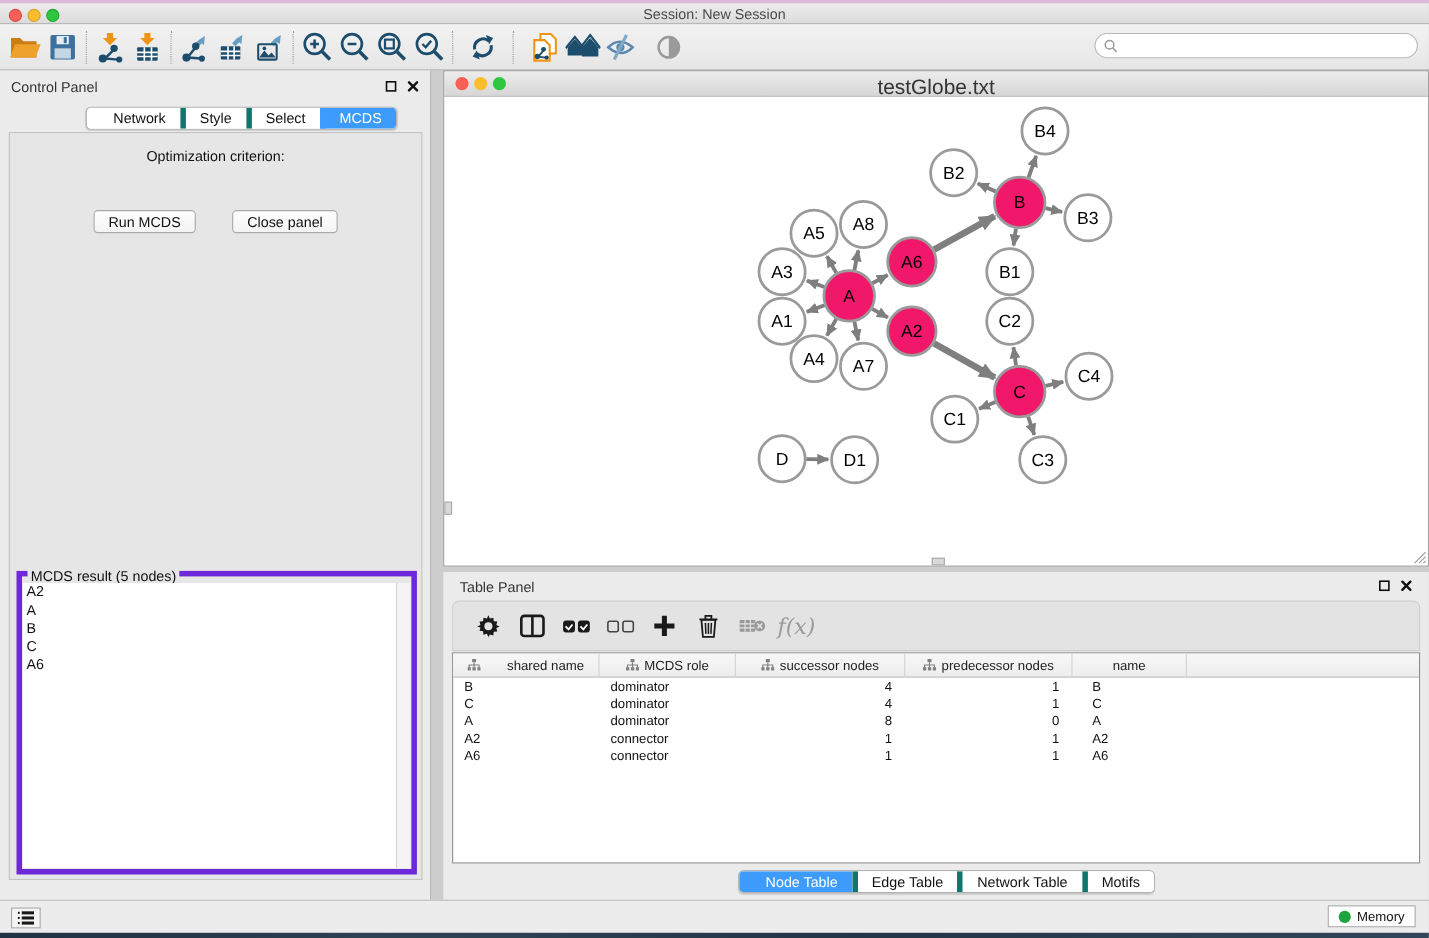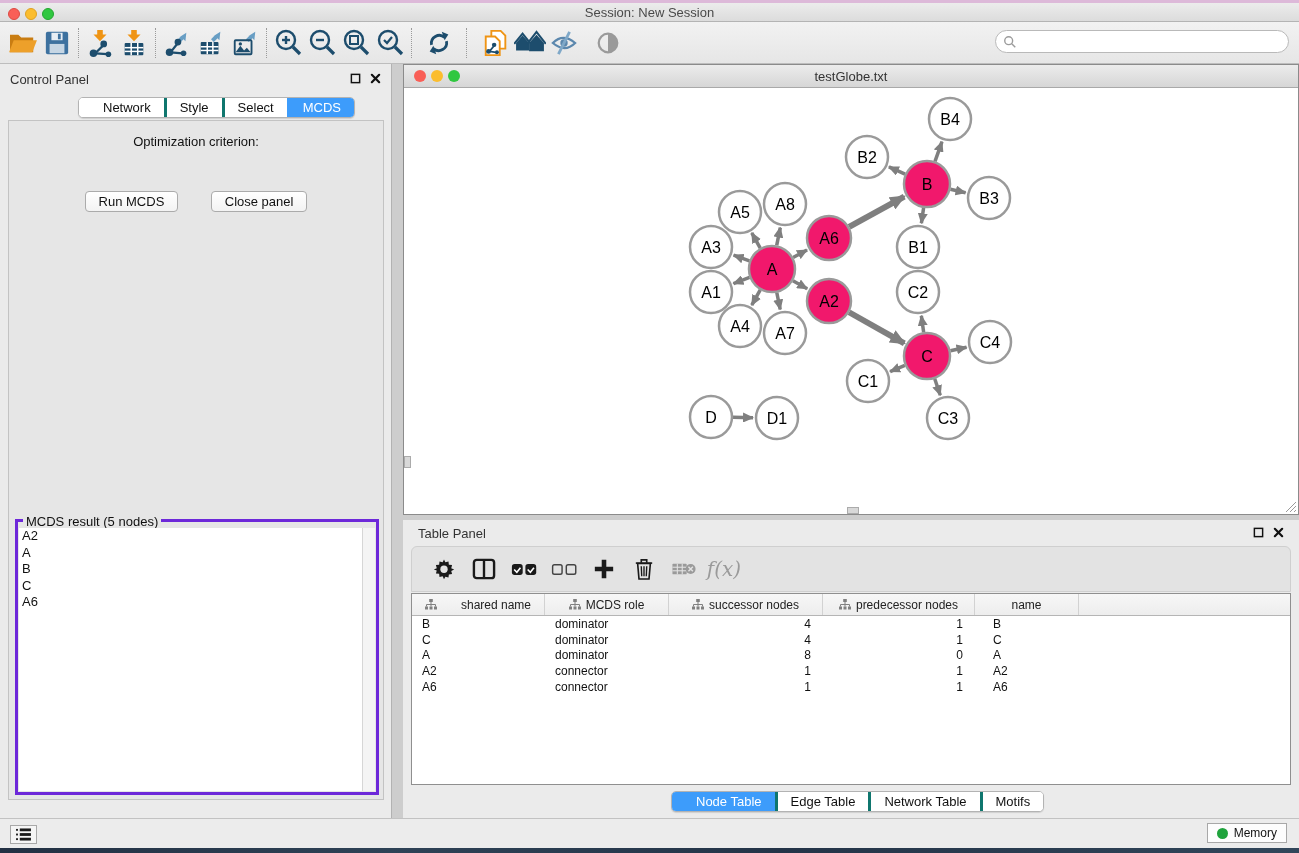--- a/index.html
+++ b/index.html
@@ -32,51 +32,51 @@
   .win-btns { position:absolute; display:flex; gap:9px; }
 
   
   .control-panel { position:absolute; left:0; top:64px; width:392px; height:754px;
     background:#ebebeb; border-right:1px solid #b2b2b2; }
   .cp-header { position:absolute; left:10px; top:8px; }
   .cp-btns { right:10px; top:9px; }
   .seg-tabs { position:absolute; display:flex; border:1px solid #b3b3b3; border-radius:5px; overflow:hidden;
     background:#fff; box-shadow:0 1px 1px rgba(0,0,0,.12); }
   .seg { font-size:13px; color:#111; padding:2px 13px; height:19px; display:flex; align-items:center;
-    border-left:3px solid #0f766e; background:#fff; white-space:nowrap; }
+    border-left:5px solid #0f766e; background:#fff; white-space:nowrap; }
   .seg:first-child { border-left:none;padding-left:24px; }
   .seg.active { background:#3d9cfb; color:#fff; border-left-color:#3d9cfb; }
   .cp-tabs { left:78px; top:33px; }
   .cp-content { position:absolute; left:8px; top:56px; width:376px; height:680px;
     background:#e6e6e6; border:1px solid #c3c3c3; }
   .opt-label { text-align:center; margin-top:13px; font-size:13px; color:#111; }
   .select { position:absolute; left:35px; top:36px; width:312px; height:22px; background:#fff;
     border:1px solid #a9a9a9; border-radius:4px; font-size:13px; color:#111; display:flex; align-items:center; }
   .select .sel-text { flex:1; padding-left:8px; white-space:nowrap; overflow:hidden; }
   .select .stepper { width:21px; height:22px; margin:-1px -1px -1px 0; border-radius:0 4px 4px 0;
     background:linear-gradient(#6cb4fc,#2f86f6); display:flex; flex-direction:column; align-items:center; justify-content:center; gap:2px; }
   .stepper i { width:0; height:0; border-left:4px solid transparent; border-right:4px solid transparent; }
   .stepper i.up { border-bottom:4px solid #fff; }
   .stepper i.down { border-top:4px solid #fff; }
   .btn { background:linear-gradient(#ffffff,#f3f3f3); border:1px solid #ababab; border-radius:4px;
     font-size:13px; color:#111; height:21px; padding:0 13px; display:inline-flex; align-items:center; }
   .cp-buttons { position:absolute; left:0; width:100%; top:70px; text-align:center; }
   .cp-buttons .btn + .btn { margin-left:28px; }
-  .groupbox { position:absolute; left:6px; top:398px; width:364px; height:276px; border:3px solid #6d28d9; }
+  .groupbox { position:absolute; left:6px; top:398px; width:364px; height:276px; border:5px solid #6d28d9; }
   .groupbox .legend { position:absolute; top:-8px; left:5px; background:#e6e6e6; padding:0 3px; font-size:13px; color:#111; }
   .mcds-list { position:absolute; left:1px; top:6px; right:14px; bottom:1px; background:#fff; overflow:hidden; }
   .mcds-list div { font-size:13px; color:#111; line-height:16.5px; padding-left:3px; }
   .mcds-scroll { position:absolute; top:6px; right:1px; width:13px; bottom:1px; background:#f4f4f4; border-left:1px solid #d6d6d6; }
 
   
   .net-window { position:absolute; left:403px; top:64px; width:896px; height:451px;
     border:1px solid #8b8b8b; background:#fff; }
   .net-titlebar { position:absolute; left:0; top:0; right:0; height:23px;
     background:linear-gradient(#ececec,#d6d6d6); border-bottom:1px solid #a9a9a9; }
-  .net-titlebar .title { position:absolute; left:0; right:0; top:4px; text-align:center; font-size:13px; color:#333; }
+  .net-titlebar .title { position:absolute; left:0; right:0; top:4px; text-align:center; font-size:19px; color:#333; }
   .ntl { position:absolute; top:5px; width:12px; height:12px; border-radius:50%; }
   .ntl.red { left:10px; background:#f95f57; }
   .ntl.yellow { left:27px; background:#fbbd2e; }
   .ntl.green { left:44px; background:#30c740; }
   .net-canvas { position:absolute; left:0; top:23px; right:0; bottom:0; background:#fff; }
   .mini-thumb-left { position:absolute; left:0px; top:368px; width:7px; height:12px; background:#d8d8d8; border:1px solid #ababab; }
   .mini-thumb-bottom { position:absolute; left:443px; bottom:0px; width:12px; height:7px; background:#d8d8d8; border:1px solid #ababab; }
   .resize-grip { position:absolute; right:1px; bottom:1px; width:14px; height:14px; }
 
   

